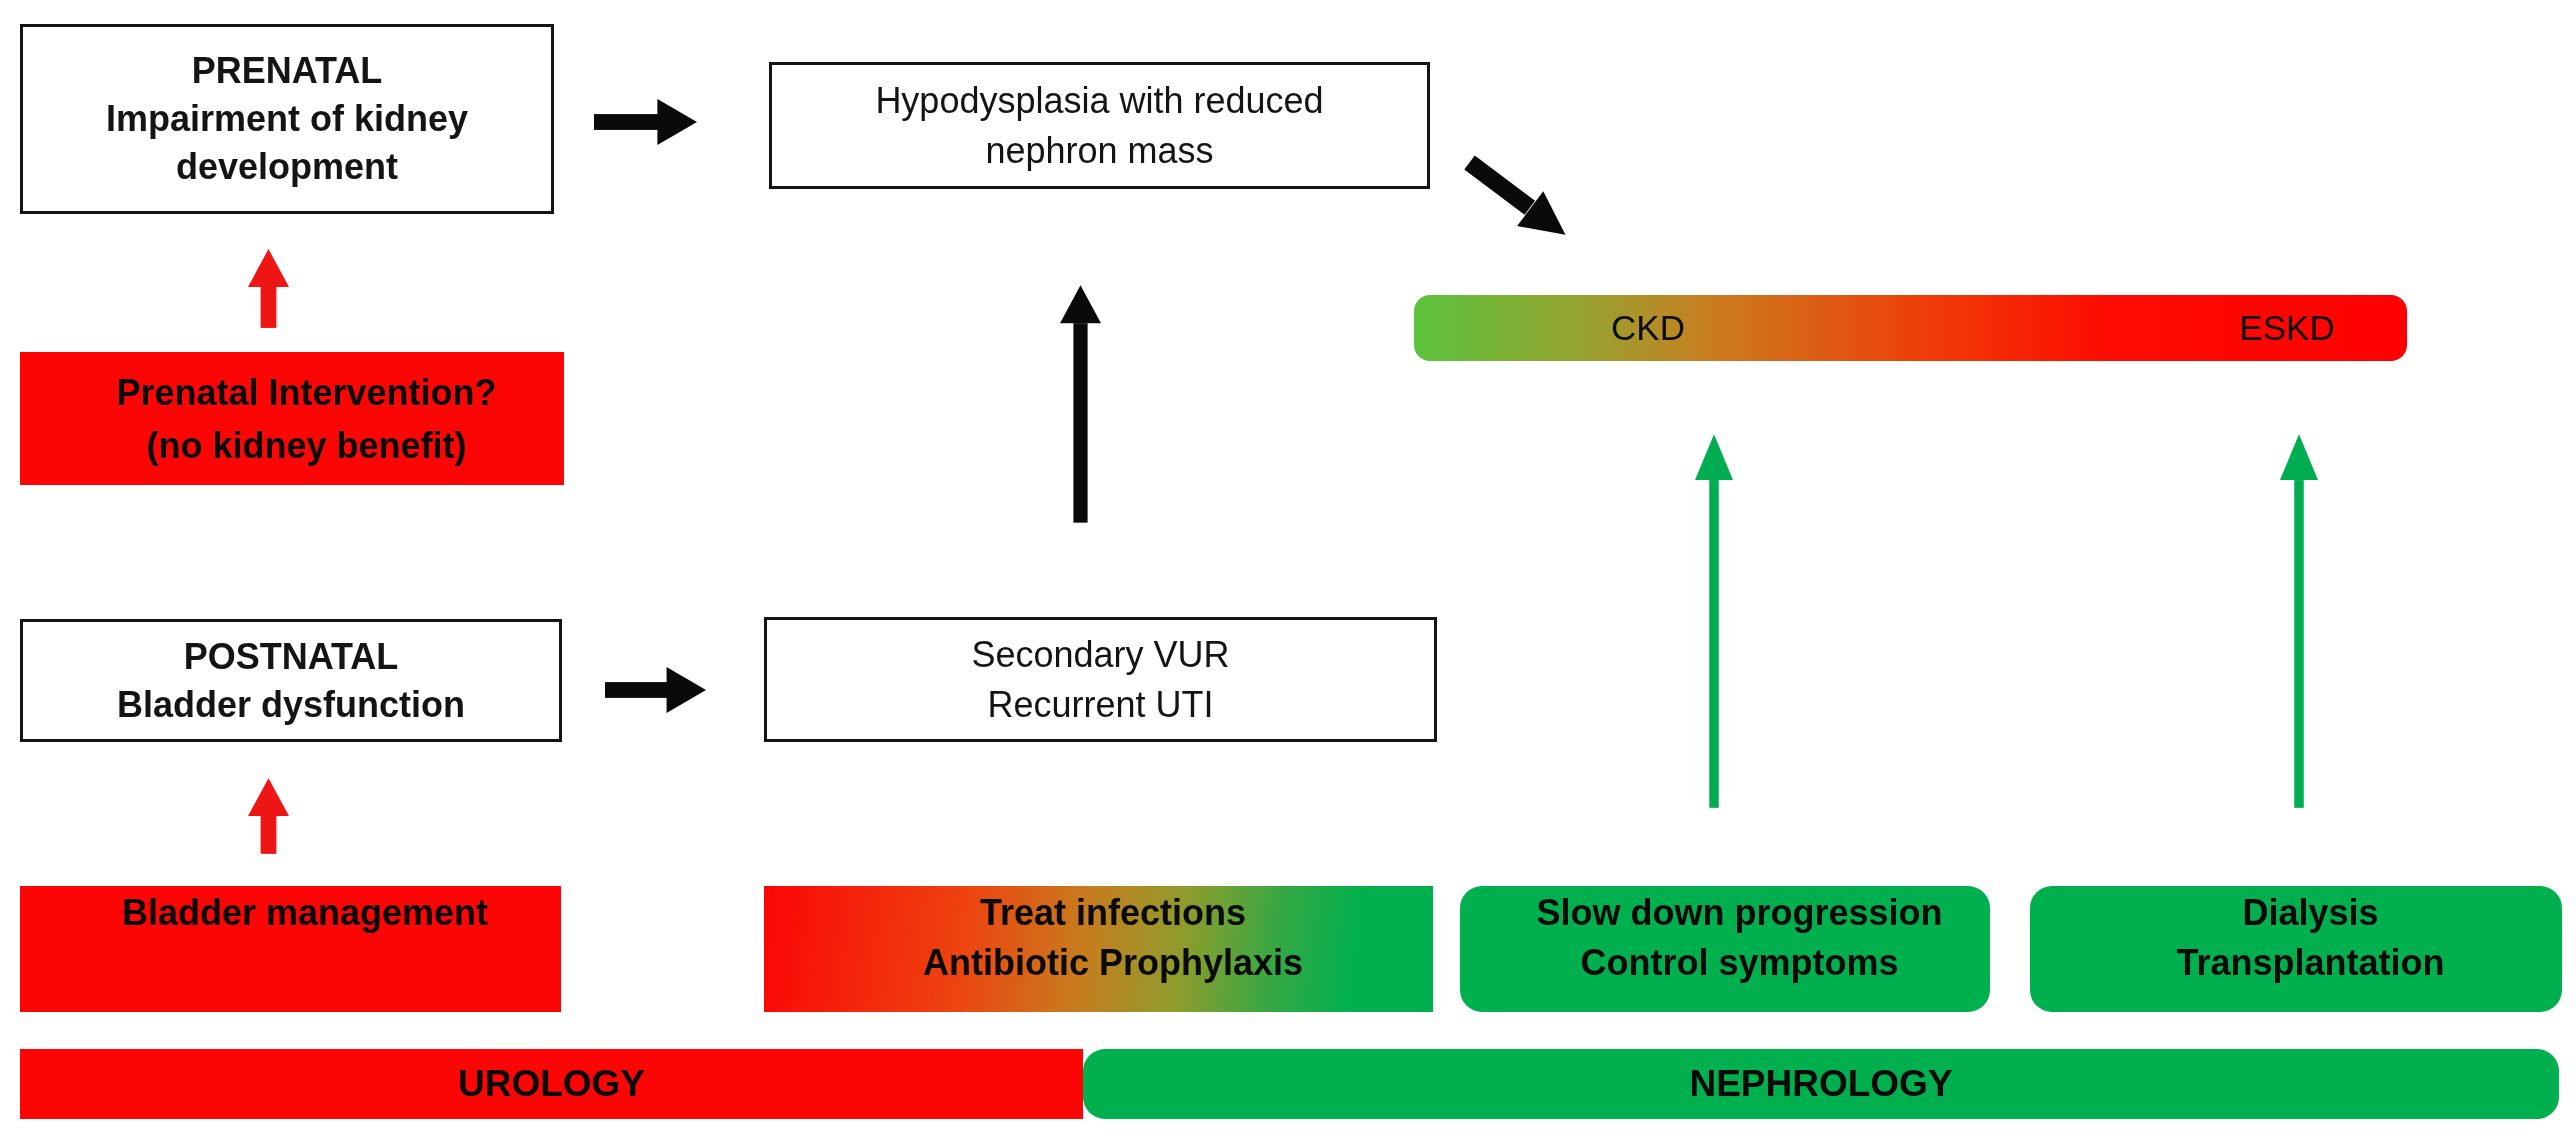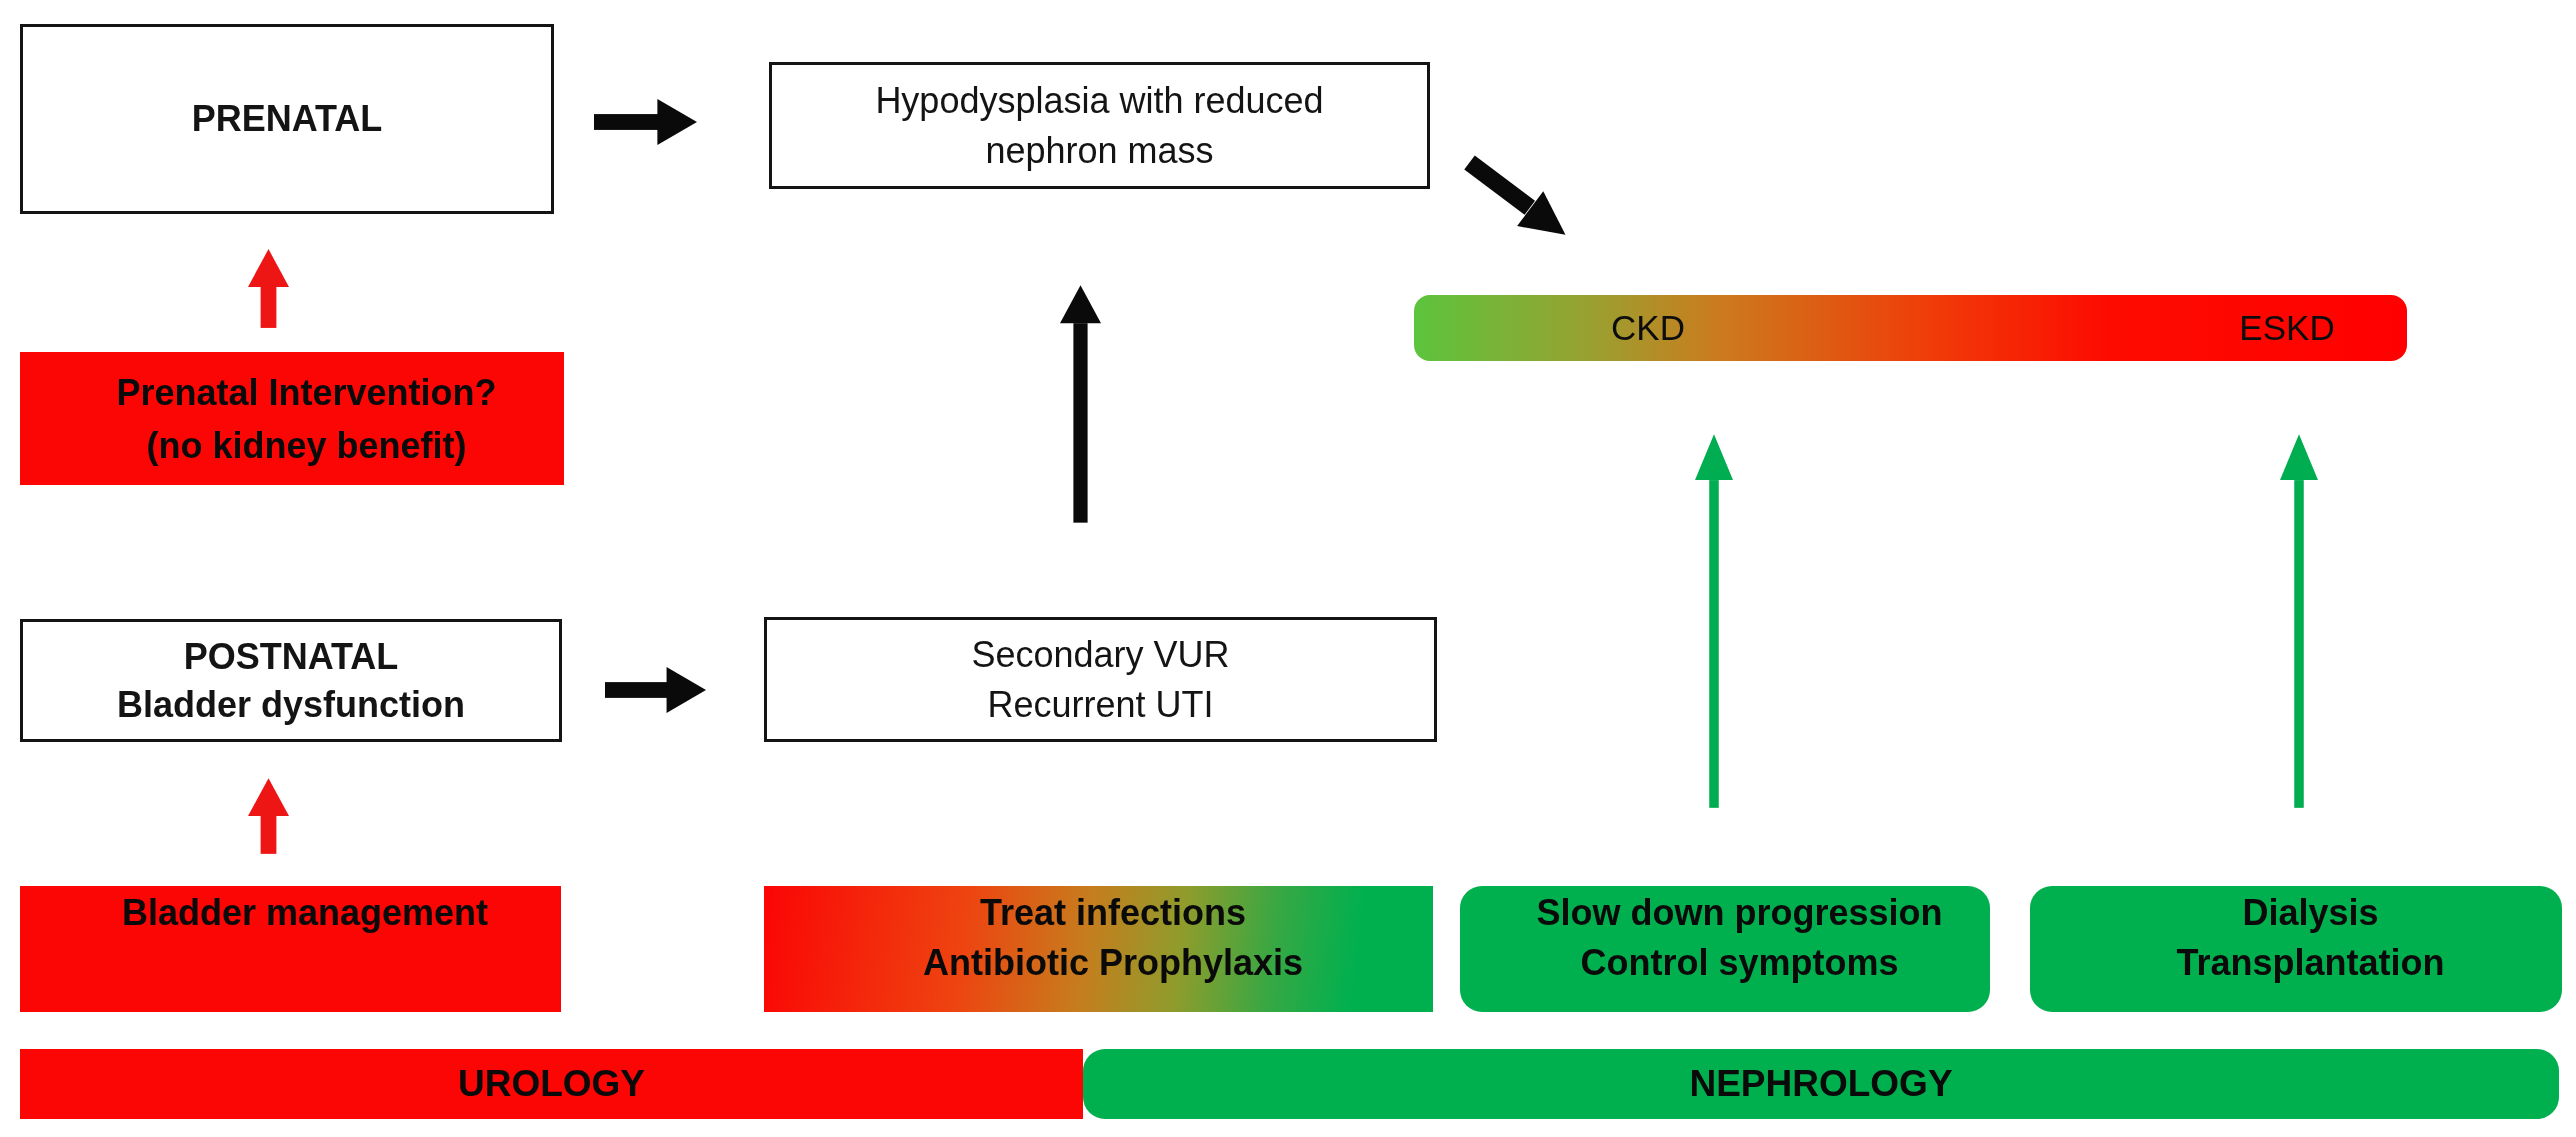--- a/index.html
+++ b/index.html
@@ -44,20 +44,21 @@
   }
   svg{display:block;}
 </style>
 </head>
 <body>
 
 <div id="stage">
 
   <div class="abs wbox" style="left:20px;top:24px;width:534px;height:190px;padding:4.7px 3.2px;">
     <div class="bold-ln">PRENATAL</div>
+    <div class="bold-ln" style="max-width:475px;">Impairment of kidney development</div>
   </div>
 
   <svg class="abs" style="left:594px;top:99px;" width="103" height="46" viewBox="0 0 130 58">
     <rect x="0" y="19" width="84" height="20" fill="#0a0a0a"></rect>
     <polygon points="80,0 130,29 80,58" fill="#0a0a0a"></polygon>
   </svg>
 
   <div class="abs wbox" style="left:769px;top:62px;width:661px;height:127px;">
     <div class="ln">Hypodysplasia with reduced</div>
     <div class="ln">nephron mass</div>

